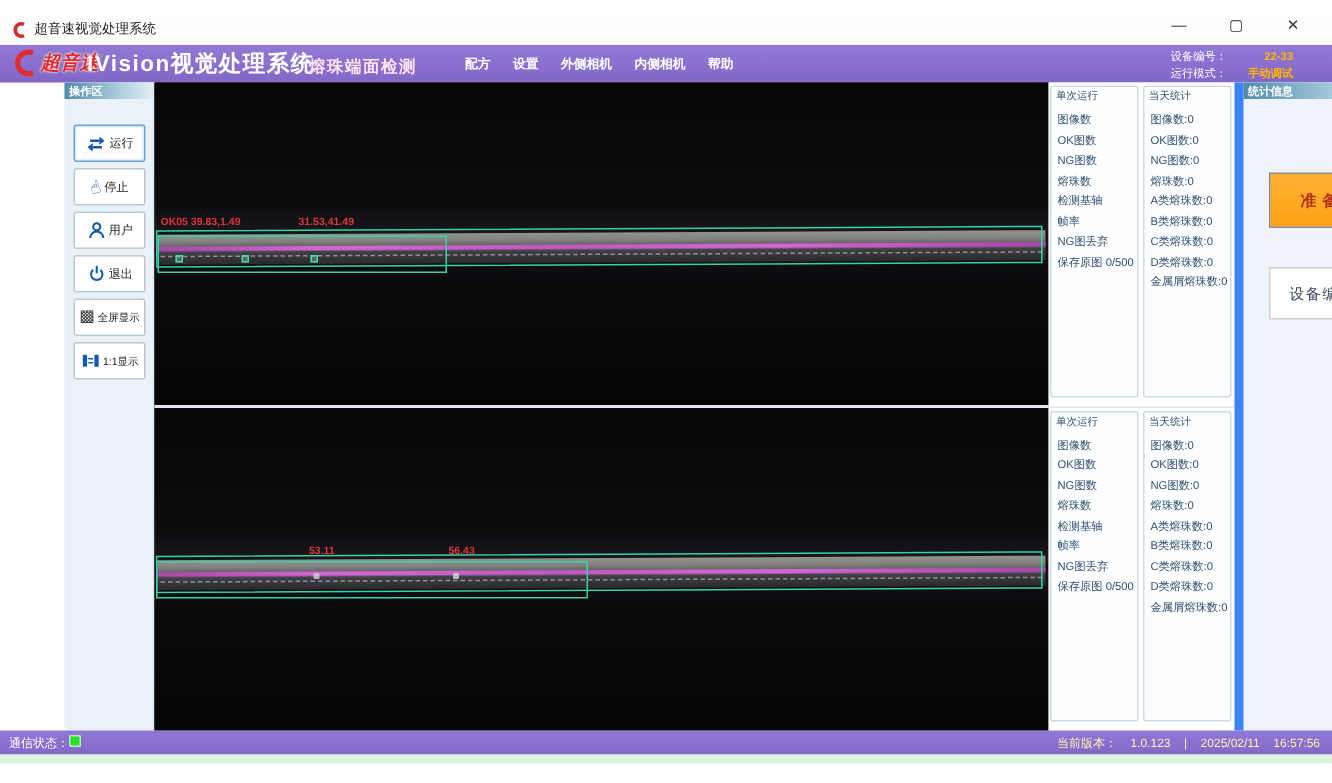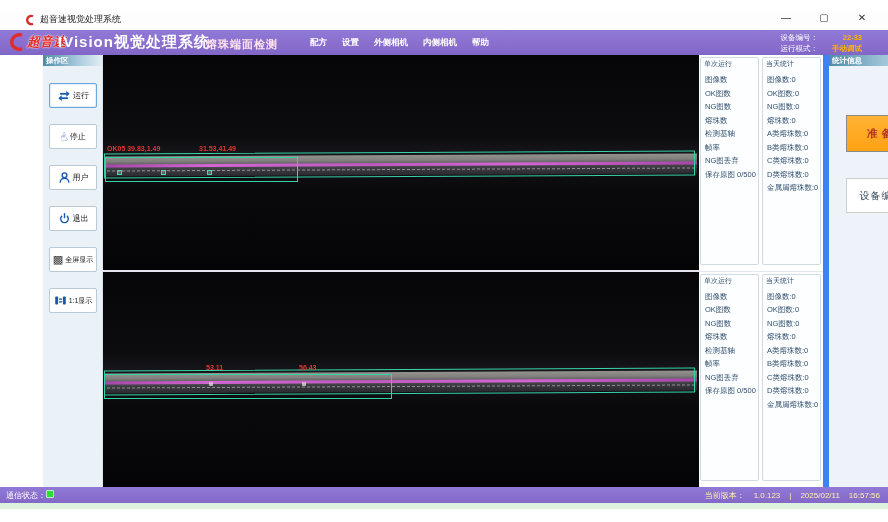--- a/index.html
+++ b/index.html
@@ -1,21 +1,21 @@
 <!DOCTYPE html>
 <html><head>
 <meta charset="utf-8">
 <style>
   * { margin:0; padding:0; box-sizing:border-box; }
   body { background:#fff; font-family:"Liberation Sans","DejaVu Sans",sans-serif; }
   .app { position:relative; width:888px; height:522px; overflow:hidden; background:#fff; }
 
   
   .titlebar { position:absolute; top:12px; left:0; width:100%; height:18px; background:#fdfdfd; }
-  .titlebar .tb-left { position:absolute; left:24px; top:1px; display:flex; align-items:center; gap:4px; }
+  .titlebar .tb-left { position:absolute; left:7px; top:1px; display:flex; align-items:center; gap:4px; }
   .tb-title { font-size:9px; color:#222; }
   .win-controls { position:absolute; right:18px; top:0; display:flex; gap:22px; }
   .win-btn { font-size:10px; color:#333; width:16px; text-align:center; cursor:default; }
 
   
   .header { position:absolute; top:30px; left:0; width:100%; height:25px; background:linear-gradient(180deg,#9079d6 0%,#8a6fce 55%,#8066c6 100%); }
   .brand-wrap { position:absolute; left:5px; top:1px; display:flex; align-items:center; }
   .brand-text { color:#e22b2b; font-weight:bold; font-style:italic; font-size:13px; letter-spacing:0; text-shadow:0 0 2px #fff,0 0 1px #fff; }
   .app-title { position:absolute; left:58px; top:3px; color:#fff; font-weight:bold; font-size:15px; letter-spacing:1px; }
   .app-subtitle { position:absolute; left:206px; top:7px; color:#ffe3ee; font-weight:bold; font-size:11px; letter-spacing:1px; }
@@ -24,21 +24,21 @@
   .device-info { position:absolute; right:26px; top:2px; font-size:7.5px; line-height:11px; text-align:right; }
   .device-info .lbl { color:#fff;margin-left:44px; }
   .device-info .val { color:#ffb400; font-weight:bold; display:inline-block; width:42px; text-align:right; margin-left:2px; }
 
   
   .main { position:absolute; top:55px; left:4px; width:888px; height:432px;margin-left:39px; }
 
   
   .sidebar { position:absolute; left:0; top:0; width:60px; height:432px; background:#eaf1f7; border-right:1px solid #d7e2ea; }
   .section-header { height:11px; background:linear-gradient(90deg,#4e8ba8 0%,#a9cbdd 60%,#e2eef5 100%); color:#fff; font-size:7.5px; line-height:11px; padding-left:3px; font-weight:bold; }
-  .side-buttons { position:absolute; top:28px; left:6px; width:48px; display:flex; flex-direction:column; gap:16px; }
+  .side-buttons { position:absolute; top:28px; left:6px; width:48px; display:flex; flex-direction:column; gap:4px; }
   .side-btn { height:25px; background:#fff; border:1px solid #b9c9d6; border-radius:2px; display:flex; align-items:center; justify-content:center; gap:2px; font-size:8px; color:#222; cursor:default; padding:0 1px; white-space:nowrap; }
   .side-btn.active { border:1px solid #6aa6dc; box-shadow:0 0 2px #9cc6ea inset; }
   .side-btn svg { flex:0 0 auto; }
   .glyph-icon { color:#1558b0; font-size:12px; line-height:12px; }
   .hatch-icon { color:#3a3a3a; font-size:11px; line-height:11px; }
   .side-btn .small-label { font-size:7px; }
 
   
   .image-area { position:absolute; left:60px; top:0; width:596px; height:432px; background:#000; }
   .cam-panel { position:relative; width:596px; height:215px; background:linear-gradient(180deg,#060608 0%,#0c0c0f 38%,#17171b 46%,#0a0a0d 62%,#040406 100%); overflow:hidden; }

